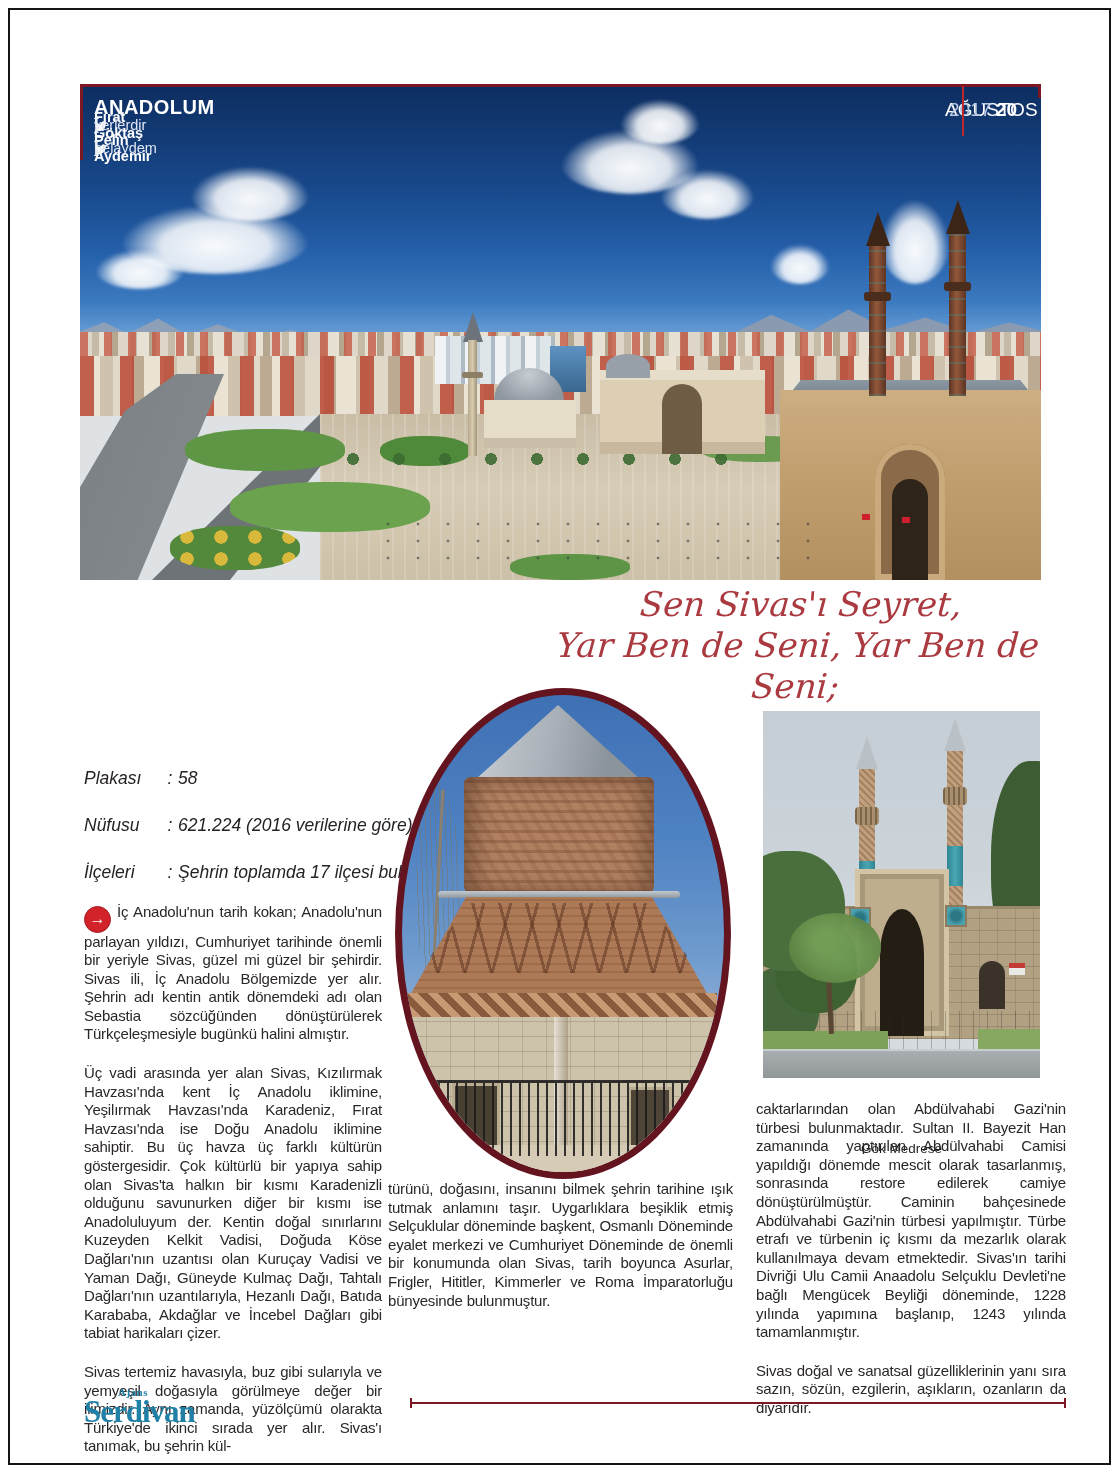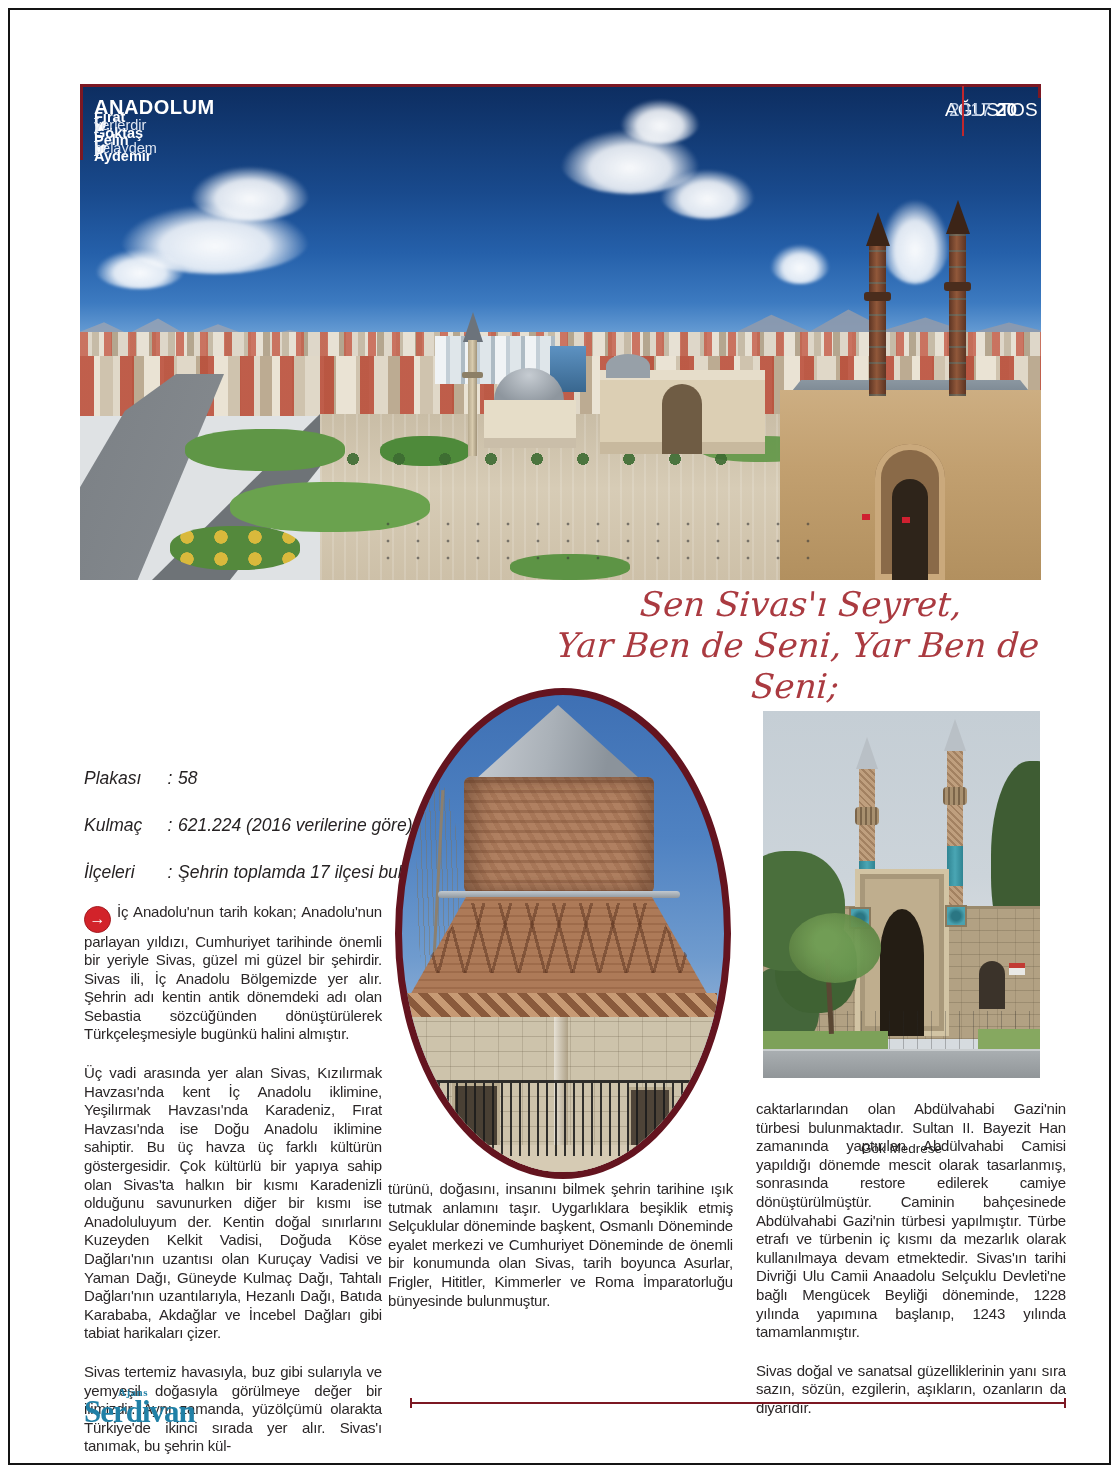--- a/index.html
+++ b/index.html
@@ -269,21 +269,21 @@
     <div>Yar Ben de Seni, Yar Ben de Seni;</div>
   </div>
 
   <div class="facts">
     <div class="fact-row">
       <span class="fact-label">Plakası</span>
       <span class="fact-sep">:</span>
       <span class="fact-value">58</span>
     </div>
     <div class="fact-row">
-      <span class="fact-label">Kulmaç</span>
+      <span class="fact-label">Nüfusu</span>
       <span class="fact-sep">:</span>
       <span class="fact-value">621.224 (2016 verilerine göre)</span>
     </div>
     <div class="fact-row">
       <span class="fact-label">İlçeleri</span>
       <span class="fact-sep">:</span>
       <span class="fact-value">Şehrin toplamda 17 ilçesi bulunmaktadır.</span>
     </div>
   </div>
 

